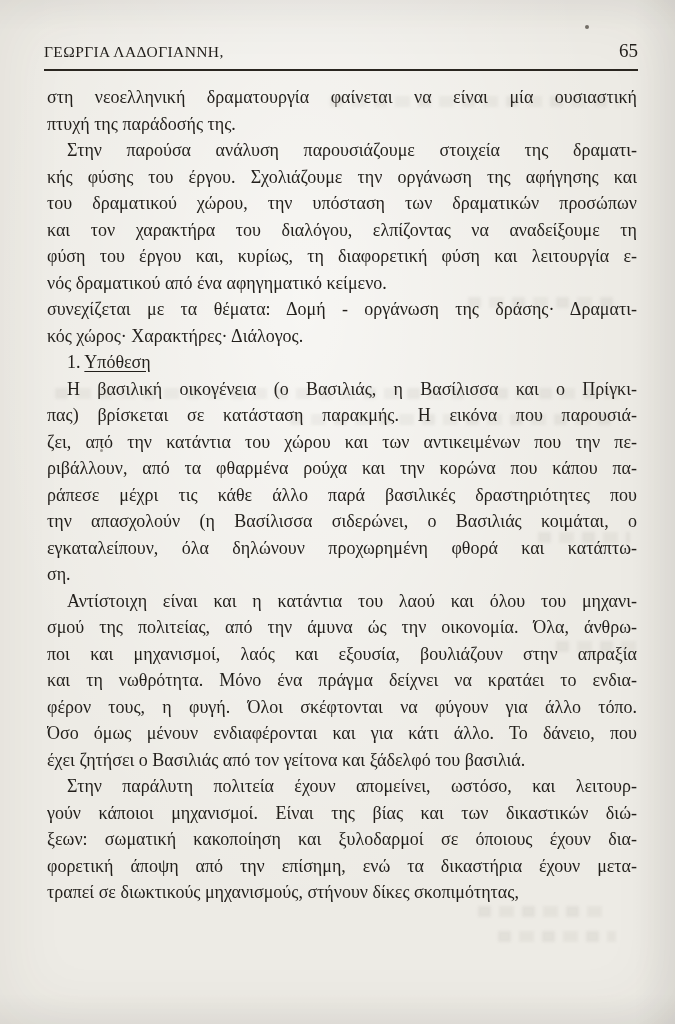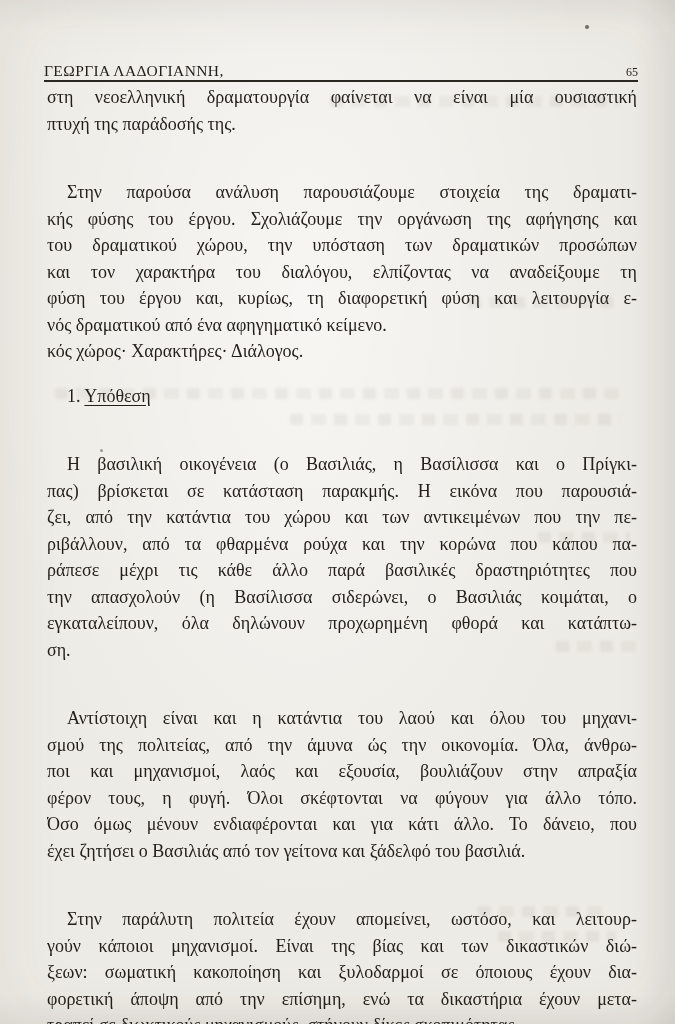--- a/index.html
+++ b/index.html
@@ -12,47 +12,47 @@
       linear-gradient(90deg, rgba(0,0,0,0) 94%, rgba(0,0,0,.05) 100%),
       linear-gradient(180deg, rgba(0,0,0,.03) 0%, rgba(0,0,0,0) 3%, rgba(0,0,0,0) 97%, rgba(0,0,0,.04) 100%),
       #edebe5;
     box-shadow: inset 0 0 70px rgba(70,60,40,.07);
     overflow:hidden;
     font-family:"Liberation Serif","DejaVu Serif",serif;
     color:#221f1b;
   }
   
   .header{
-    position:absolute; left:44px; top:62px; width:594px;
+    position:absolute; left:44px; top:40px; width:594px;
     display:flex; align-items:baseline; gap:16px;
     border-bottom:2px solid #2a2620;
+    padding-bottom:7px;
   }
   .header .author{
     font-size:15.5px; letter-spacing:.4px; white-space:nowrap;
   }
   .header .worktitle{
     font-style:italic; font-size:16.5px; white-space:nowrap;
   }
   .header .pagenum{
-    margin-left:auto; font-size:12px;
+    margin-left:auto; font-size:19px;
   }
   
   .text-block{
     position:absolute; left:47px; top:84px; width:590px;
   }
   .line{
     font-size:18px; line-height:26.5px;
     text-align:justify; text-align-last:justify;
     white-space:normal; overflow:hidden;
   }
   .line.lastline{ text-align-last:left; }
-  .line.first{ text-indent:20px;margin-top:42px; }
+  .line.first{ text-indent:20px; }
   .para{ margin:0; }
   .para.heading{
-    margin-top:18px;
     padding-left:20px;
     font-size:18px; line-height:26.5px;
   }
   .para.heading .h-title{ text-decoration:underline; text-underline-offset:3px; }
   
   .ghost{
     position:absolute; height:11px;
     background:repeating-linear-gradient(90deg,
       rgba(110,104,92,.16) 0 13px, rgba(110,104,92,0) 13px 21px,
       rgba(110,104,92,.12) 21px 36px, rgba(110,104,92,0) 36px 44px);
@@ -90,37 +90,39 @@
       </div>
       <div class="para">
         <div class="line first">Στην παρούσα ανάλυση παρουσιάζουμε στοιχεία της δραματι-</div>
         <div class="line">κής φύσης του έργου. Σχολιάζουμε την οργάνωση της αφήγησης και</div>
         <div class="line">του δραματικού χώρου, την υπόσταση των δραματικών προσώπων</div>
         <div class="line">και τον χαρακτήρα του διαλόγου, ελπίζοντας να αναδείξουμε τη</div>
         <div class="line">φύση του έργου και, κυρίως, τη διαφορετική φύση και λειτουργία ε-</div>
         <div class="line lastline">νός δραματικού από ένα αφηγηματικό κείμενο.</div>
       </div>
       <div class="para">
+        <div class="line">συνεχίζεται με τα θέματα: Δομή - οργάνωση της δράσης· Δραματι-</div>
         <div class="line lastline">κός χώρος· Χαρακτήρες· Διάλογος.</div>
       </div>
       <div class="para heading"><span class="h-num">1.</span> <span class="h-title">Υπόθεση</span></div>
       <div class="para">
         <div class="line first">Η βασιλική οικογένεια (ο Βασιλιάς, η Βασίλισσα και ο Πρίγκι-</div>
         <div class="line">πας) βρίσκεται σε κατάσταση παρακμής. Η εικόνα που παρουσιά-</div>
         <div class="line">ζει, από την κατάντια του χώρου και των αντικειμένων που την πε-</div>
         <div class="line">ριβάλλουν, από τα φθαρμένα ρούχα και την κορώνα που κάπου πα-</div>
         <div class="line">ράπεσε μέχρι τις κάθε άλλο παρά βασιλικές δραστηριότητες που</div>
         <div class="line">την απασχολούν (η Βασίλισσα σιδερώνει, ο Βασιλιάς κοιμάται, ο</div>
         <div class="line">εγκαταλείπουν, όλα δηλώνουν προχωρημένη φθορά και κατάπτω-</div>
         <div class="line lastline">ση.</div>
       </div>
       <div class="para">
         <div class="line first">Αντίστοιχη είναι και η κατάντια του λαού και όλου του μηχανι-</div>
         <div class="line">σμού της πολιτείας, από την άμυνα ώς την οικονομία. Όλα, άνθρω-</div>
         <div class="line">ποι και μηχανισμοί, λαός και εξουσία, βουλιάζουν στην απραξία</div>
+        <div class="line">και τη νωθρότητα. Μόνο ένα πράγμα δείχνει να κρατάει το ενδια-</div>
         <div class="line">φέρον τους, η φυγή. Όλοι σκέφτονται να φύγουν για άλλο τόπο.</div>
         <div class="line">Όσο όμως μένουν ενδιαφέρονται και για κάτι άλλο. Το δάνειο, που</div>
         <div class="line lastline">έχει ζητήσει ο Βασιλιάς από τον γείτονα και ξάδελφό του βασιλιά.</div>
       </div>
       <div class="para">
         <div class="line first">Στην παράλυτη πολιτεία έχουν απομείνει, ωστόσο, και λειτουρ-</div>
         <div class="line">γούν κάποιοι μηχανισμοί. Είναι της βίας και των δικαστικών διώ-</div>
         <div class="line">ξεων: σωματική κακοποίηση και ξυλοδαρμοί σε όποιους έχουν δια-</div>
         <div class="line">φορετική άποψη από την επίσημη, ενώ τα δικαστήρια έχουν μετα-</div>
         <div class="line lastline">τραπεί σε διωκτικούς μηχανισμούς, στήνουν δίκες σκοπιμότητας,</div>

